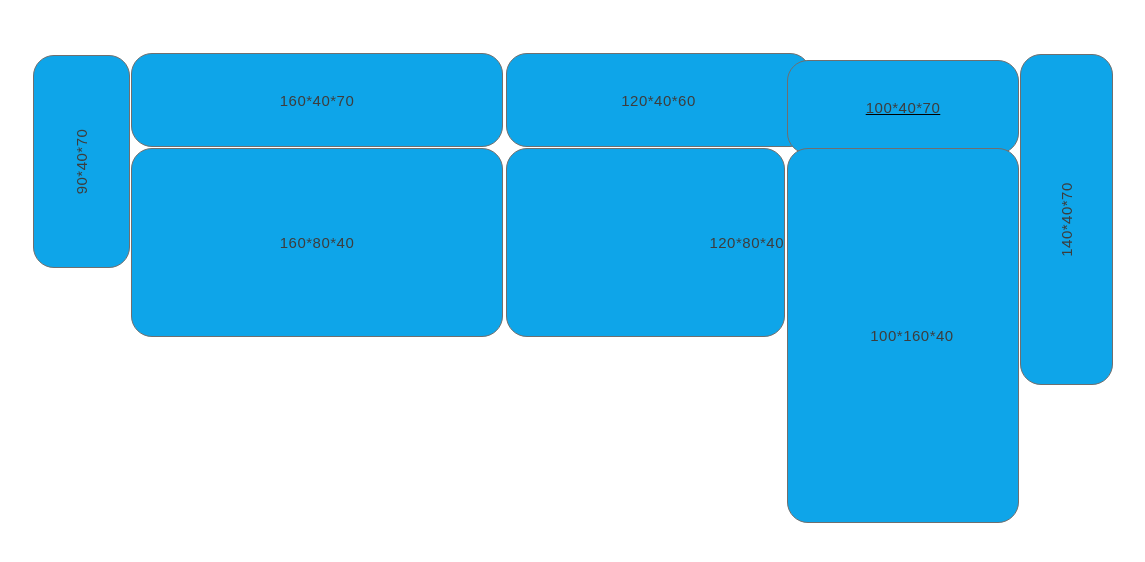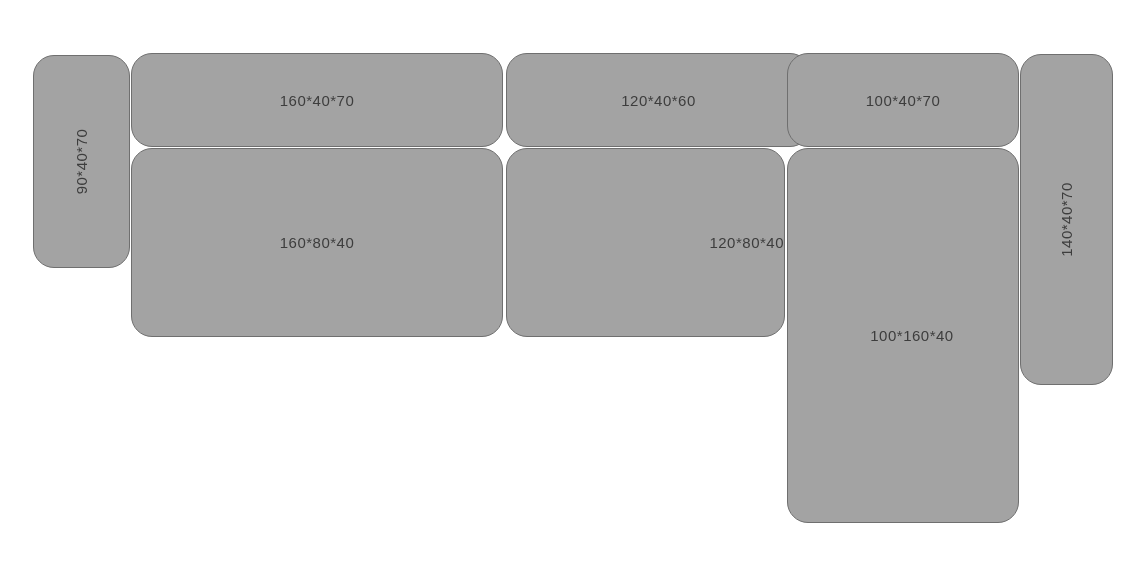--- a/index.html
+++ b/index.html
@@ -11,42 +11,42 @@
     position: relative;
     width: 1145px;
     height: 562px;
     background: #ffffff;
     overflow: hidden;
     font-family: "Liberation Sans", sans-serif;
   }
   .module {
     position: absolute;
     box-sizing: border-box;
-    background: #a3a3a3;
+    background: #0ea5e9;
     border: 1px solid #6f6f6f;
     border-radius: 21px;
     display: flex;
     align-items: center;
     justify-content: center;
   }
   .label {
     font-size: 15px;
     color: #3d3d3d;
     letter-spacing: 0.5px;
     white-space: nowrap;
     font-weight: 400;
   }
   .label.vertical {
     transform: rotate(-90deg);
   }
   
   .m-left-arm     { left: 33px;   top: 55px;  width: 97px;  height: 213px; }
   .m-backrest-160 { left: 131px;  top: 53px;  width: 372px; height: 94px; }
   .m-backrest-120 { left: 506px;  top: 53px;  width: 305px; height: 94px; }
-  .m-backrest-100 { left: 787px;  top: 53px;  width: 232px; height: 94px; }
+  .m-backrest-100 { left: 787px;  top: 60px;  width: 232px; height: 94px; text-decoration: underline; }
   .m-right-arm    { left: 1020px; top: 54px;  width: 93px;  height: 331px; }
   .m-seat-160     { left: 131px;  top: 148px; width: 372px; height: 189px; }
   .m-seat-120     { left: 506px;  top: 148px; width: 279px; height: 189px; justify-content: flex-end; }
   .m-chaise       { left: 787px;  top: 148px; width: 232px; height: 375px; padding-left: 18px; }
 </style>
 </head>
 <body>
 
 <div class="canvas">
 

